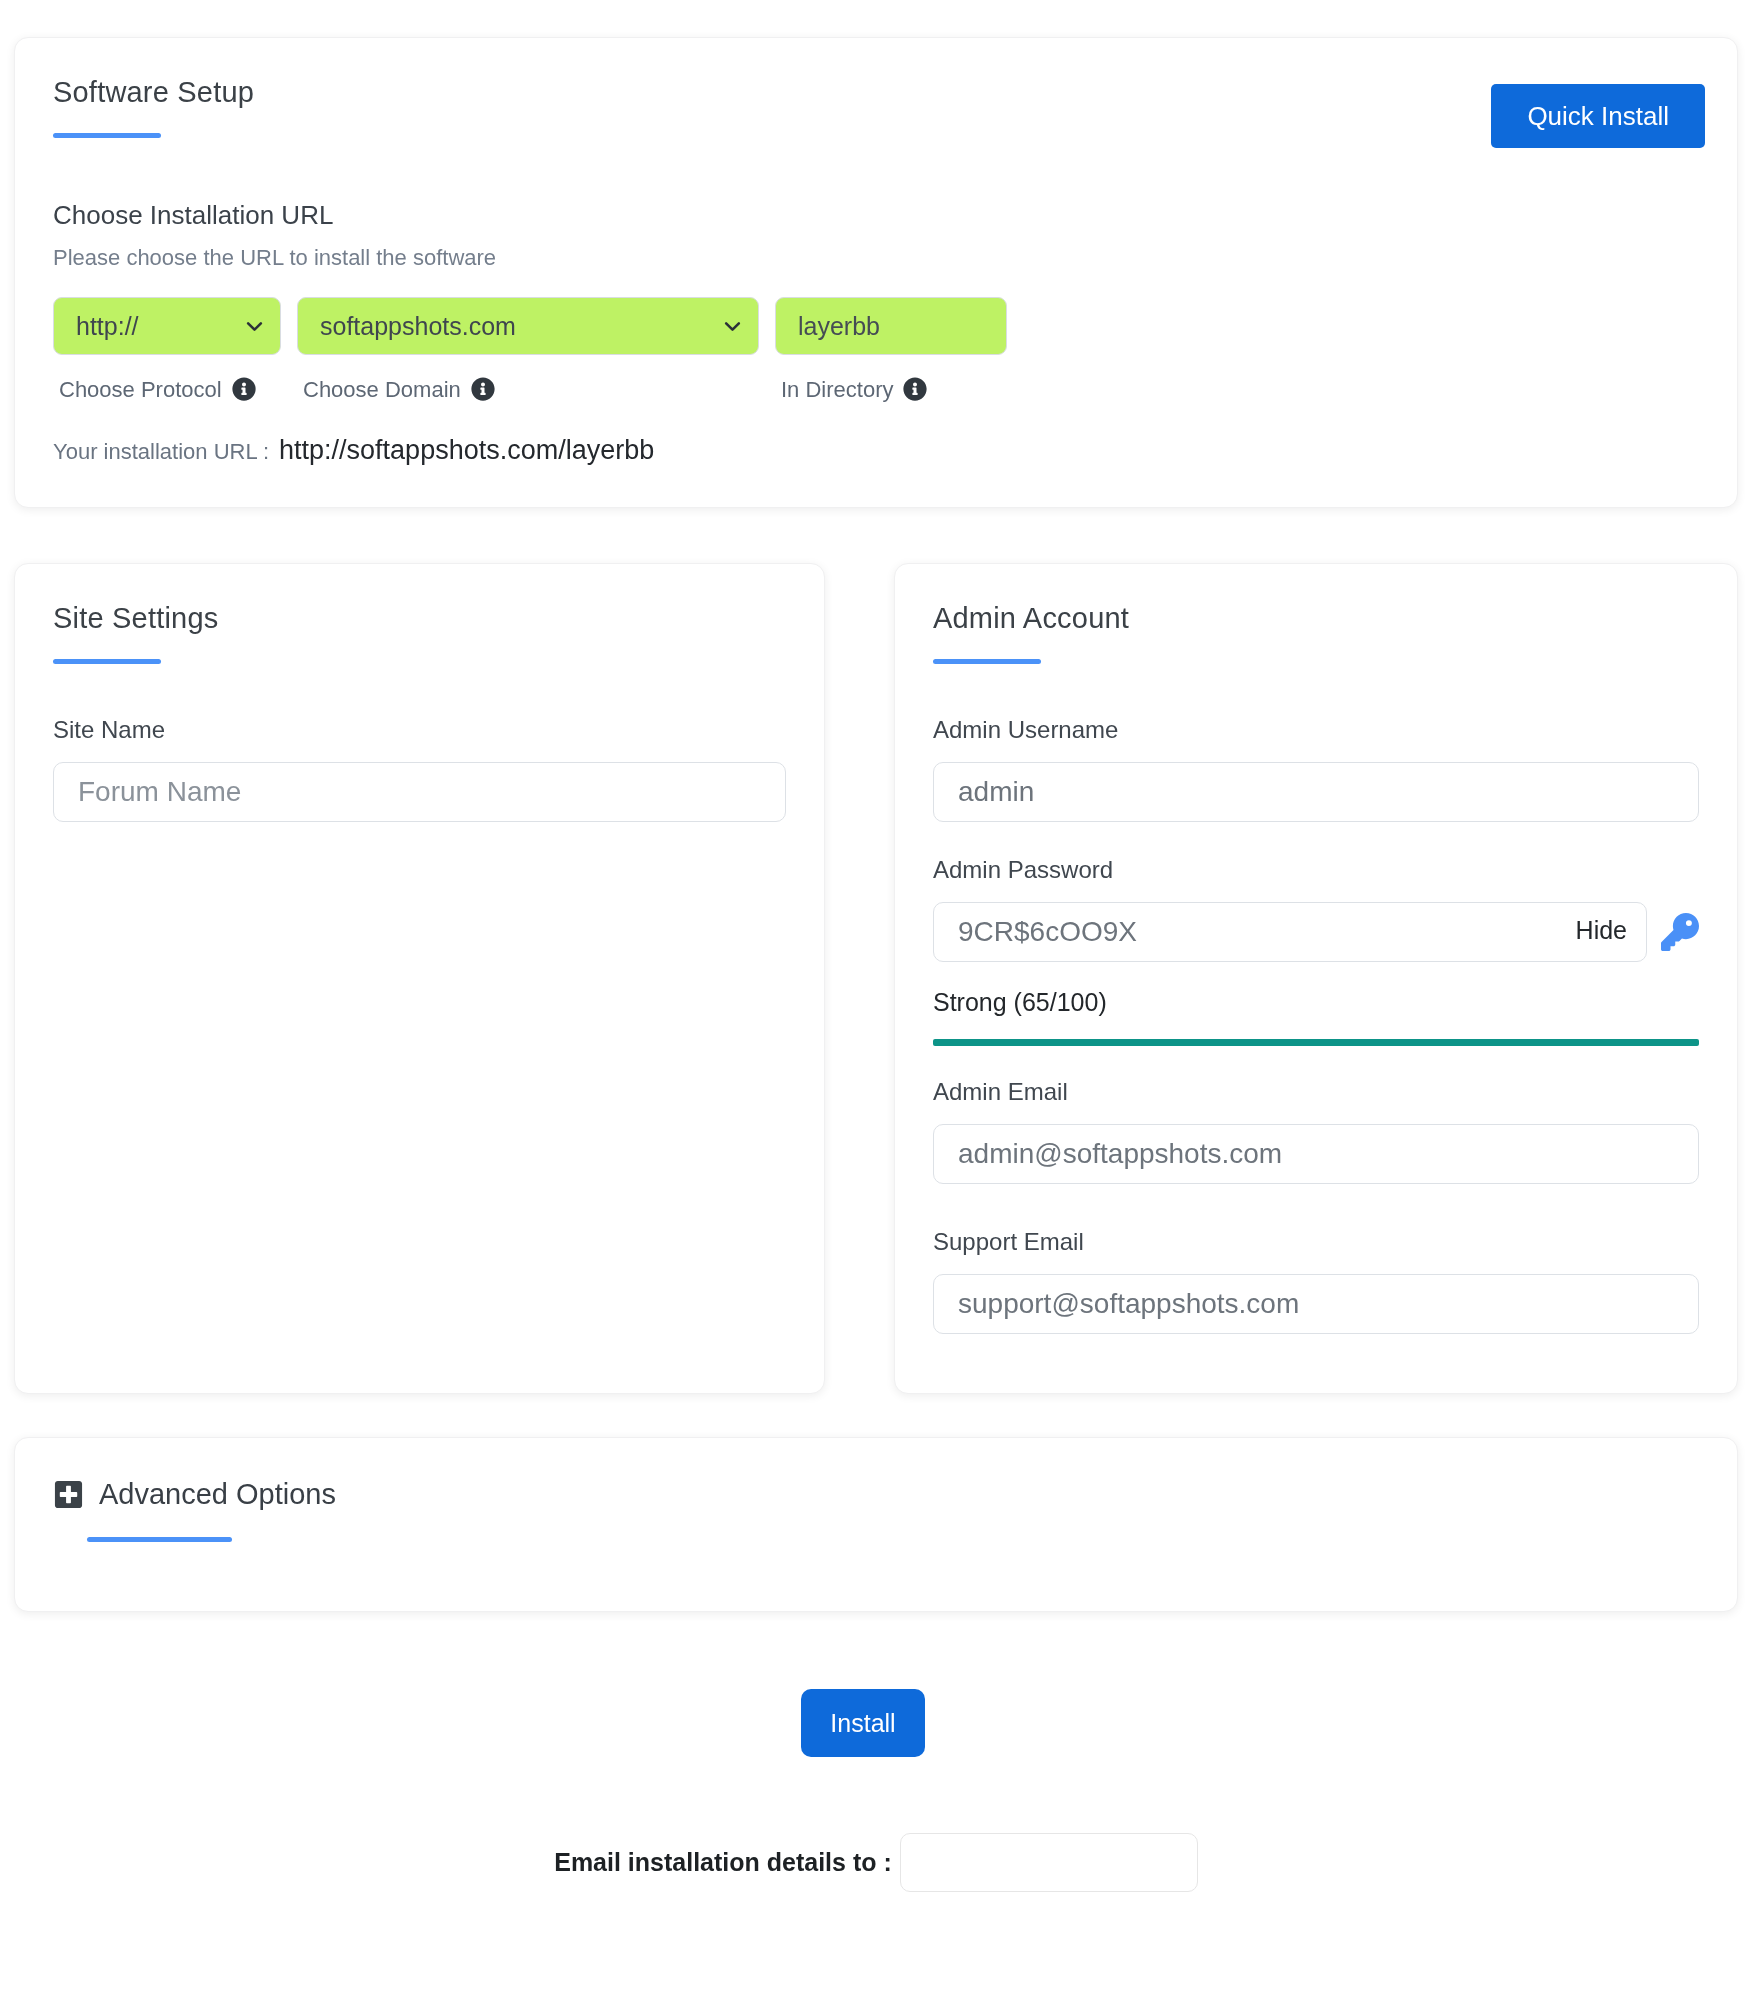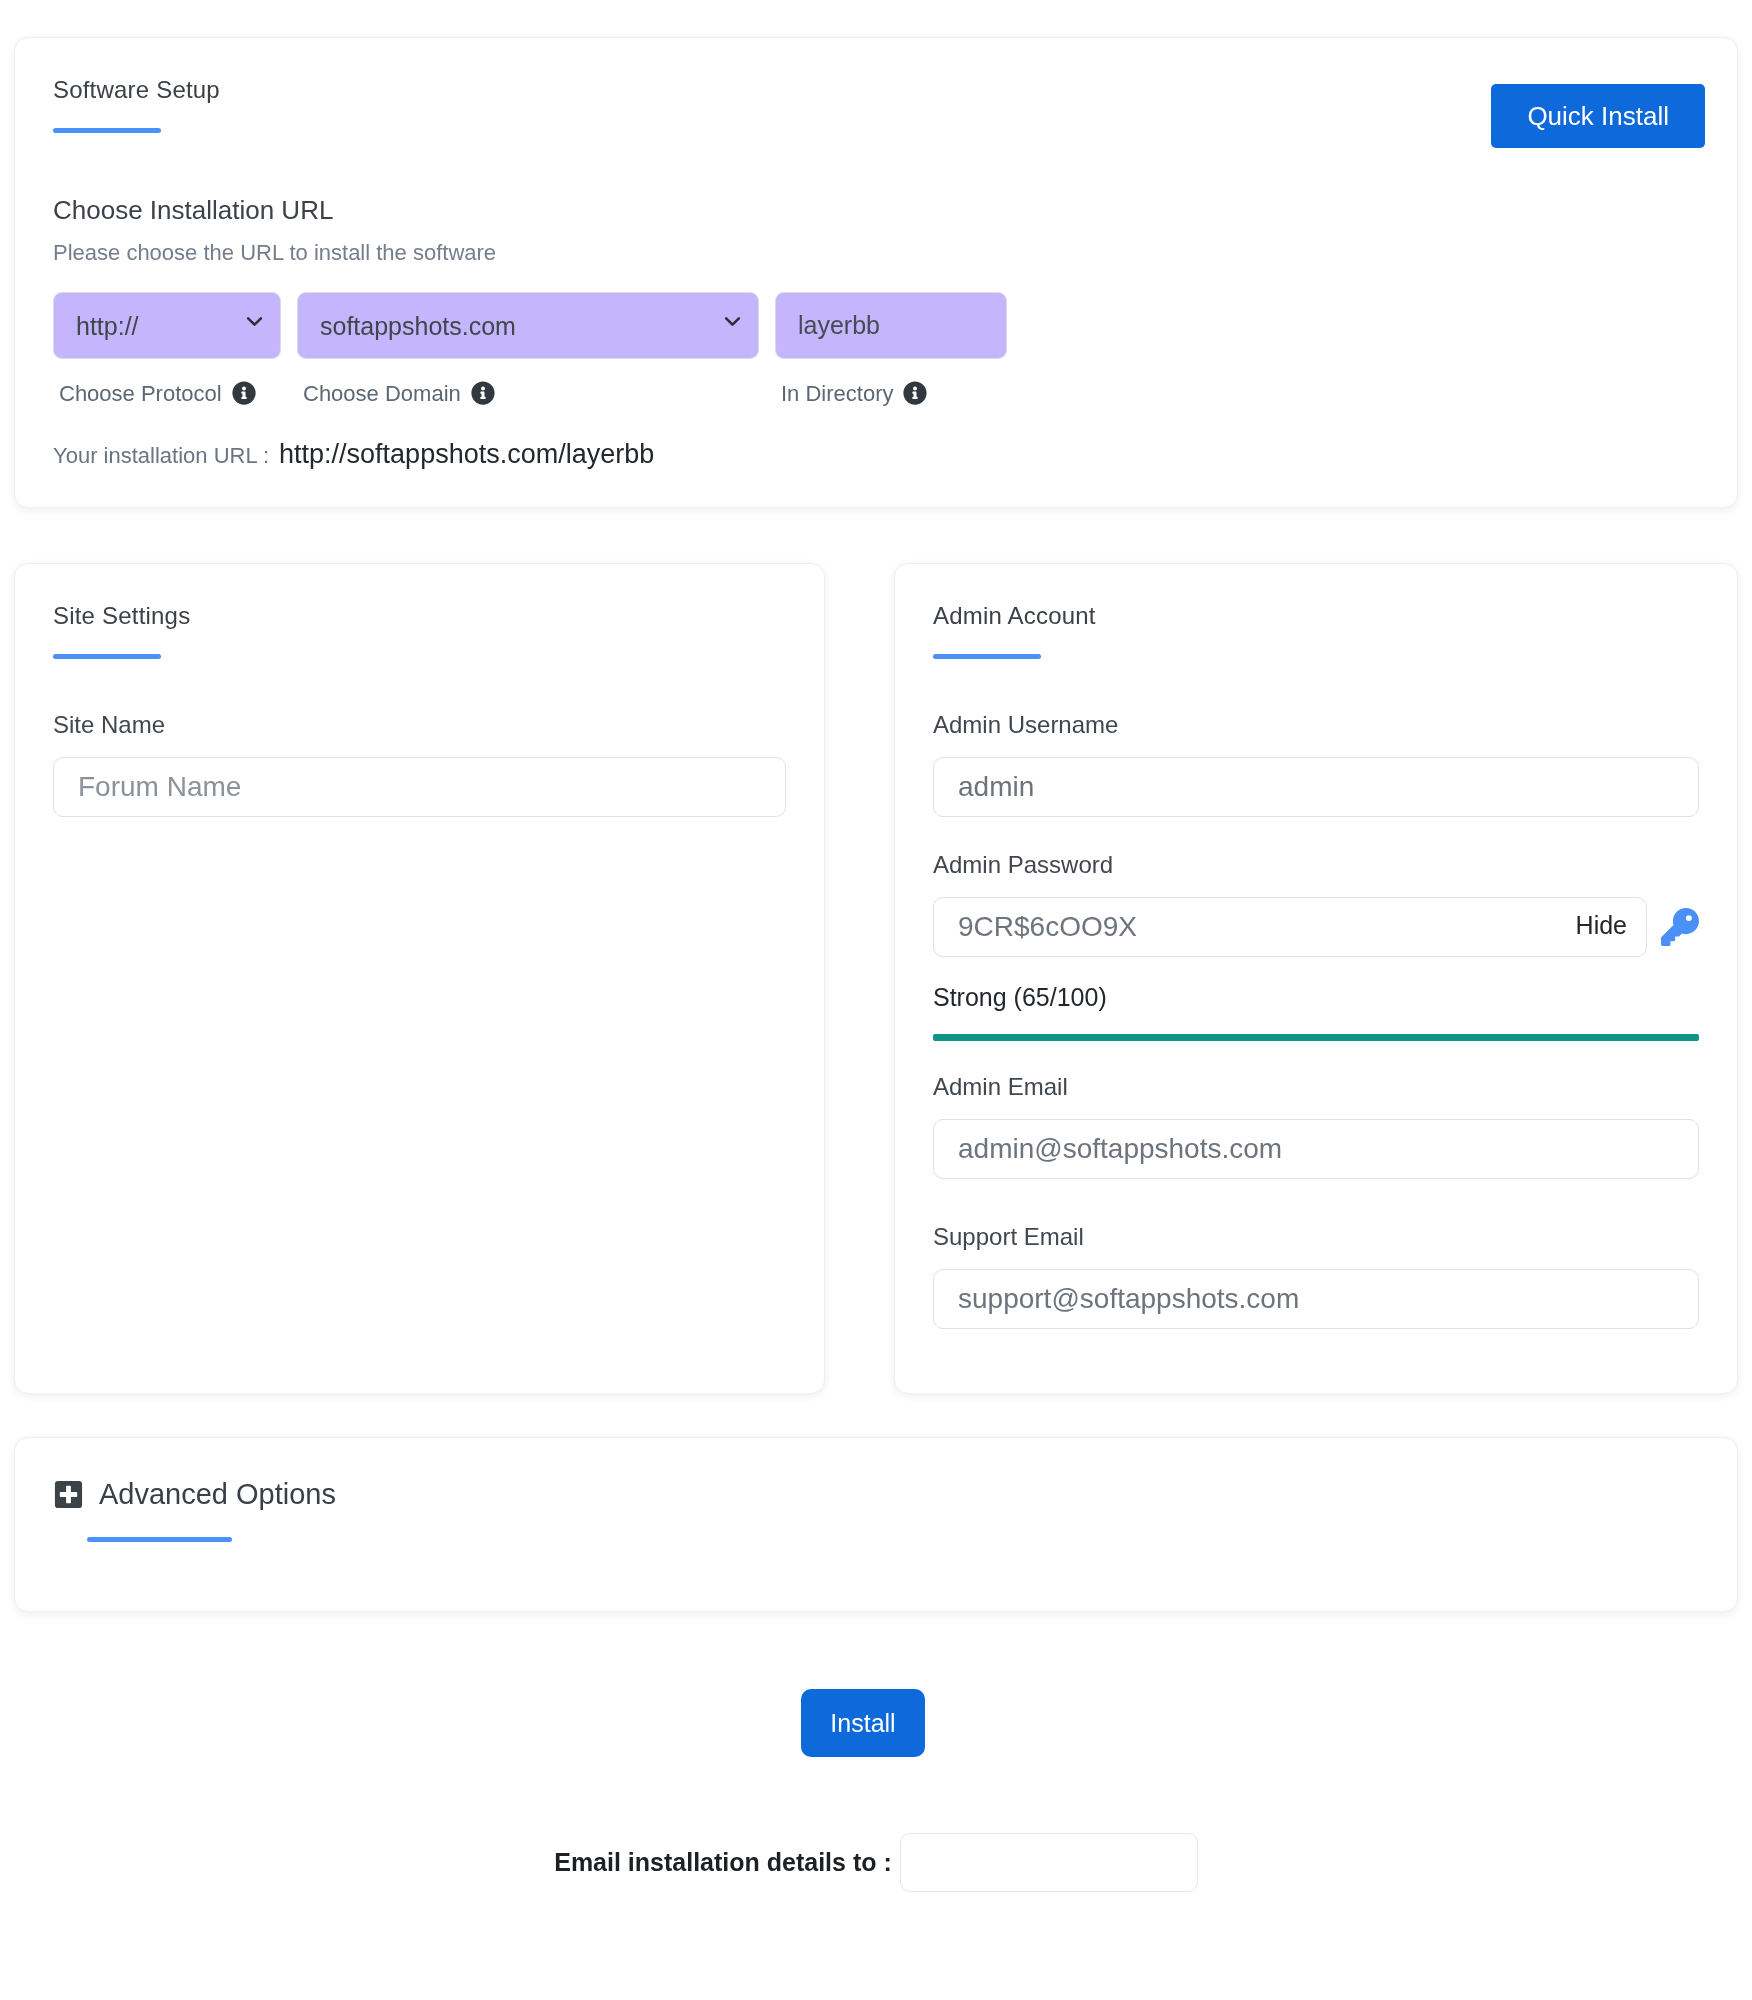--- a/index.html
+++ b/index.html
@@ -7,36 +7,36 @@
     font-family:"Liberation Sans", sans-serif; position:relative; overflow:hidden; }
 
   .card { position:absolute; background:#fff; border:1px solid #f0f0f1;
     border-radius:14px; box-shadow:0 2px 10px rgba(0,0,0,.07); }
 
   #card-software { left:14px; top:37px;  width:1724px; height:471px; padding:38px; }
   #card-site     { left:14px; top:563px; width:811px;  height:831px; padding:38px; }
   #card-admin    { left:894px; top:563px; width:844px; height:831px; padding:38px; }
   #card-advanced { left:14px; top:1437px; width:1724px; height:175px; padding:40px 38px; }
 
-  .card-title { font-size:24px; font-weight:500; color:#3b4147; letter-spacing:.2px; }
+  .card-title { font-size:29px; font-weight:500; color:#3b4147; letter-spacing:.2px; }
   .title-underline { width:108px; height:5px; background:#4b92f8; border-radius:3px; margin-top:24px; }
 
   .btn { display:flex; align-items:center; justify-content:center; background:#0e6ada;
     color:#fff; border:none; cursor:pointer; font-family:inherit; }
   #quick-install-btn { position:absolute; top:46px; right:32px; height:64px;
     padding:0 36px; font-size:26px; border-radius:5px; }
 
   .section-title { font-size:26px; font-weight:500; color:#3b424a; margin-top:62px; }
   .section-sub { font-size:22px; color:#747e8c; margin-top:14px; }
 
   .url-row { display:flex; margin-top:26px; gap:16px; }
   .field-col { display:flex; flex-direction:column; }
   .select-wrap { position:relative; }
   select, .text-input {
-    height:67px; border:1.5px solid #d9dde2; border-radius:9px; background:#c4b5fd;
+    height:58px; border:1.5px solid #d9dde2; border-radius:9px; background:#bef264;
     font-family:inherit; font-size:25px; color:#3f464e; padding:0 22px; outline:none;
   }
   select { appearance:none; -webkit-appearance:none; padding-right:52px; }
   #protocol-select { width:228px; }
   #domain-select { width:462px; }
   #directory-input { width:232px; color:#454c54; }
   .chevron { position:absolute; right:18px; top:21px; pointer-events:none; }
 
   .field-label { display:flex; align-items:flex-start; gap:10px; margin-top:22px;
     font-size:22px; color:#5d6774; padding-left:6px; }

